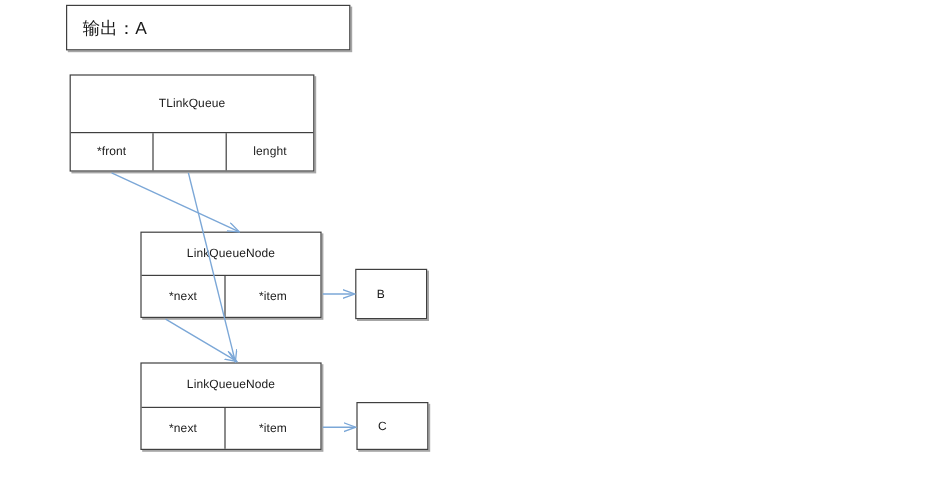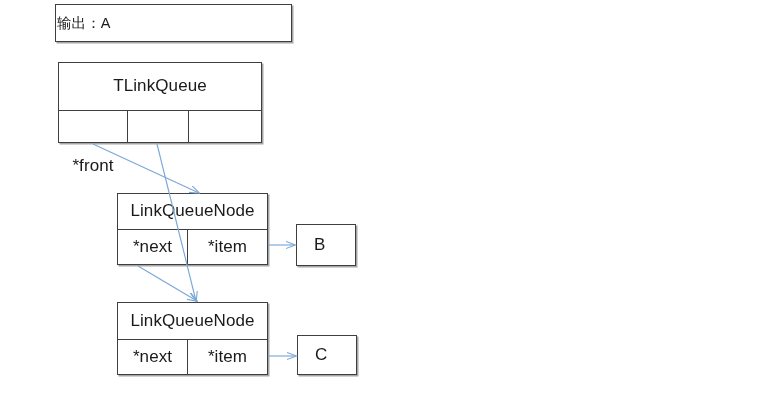--- a/index.html
+++ b/index.html
@@ -23,21 +23,21 @@
     border: 1px solid #3f3f3f;
     background: #ffffff;
     box-shadow: 1.5px 1.5px 0 0 #a6a6a6;
   }
   .cell {
     position: absolute;
     box-sizing: border-box;
     display: flex;
     align-items: center;
     justify-content: center;
-    font-size: 17px;
+    font-size: 10px;
     color: #1a1a1a;
     white-space: nowrap;
     letter-spacing: 0.1px;
   }
   .vrule {
     position: absolute;
     width: 1px;
     background: #3f3f3f;
   }
   .hrule {
@@ -51,40 +51,40 @@
     top: 4px;
     width: 237px;
     height: 38px;
   }
   #output-text {
     left: 55px;
     top: 4px;
     width: 237px;
     height: 38px;
     justify-content: flex-start;
-    padding-left: 2px;
+    padding-left: 14px;
     font-size: 14.5px;
   }
   
   #tlinkqueue-box {
     left: 58px;
     top: 62px;
     width: 204px;
     height: 81px;
   }
   #tlinkqueue-title {
     left: 58px;
     top: 62px;
     width: 204px;
     height: 48px;
   }
   #tq-divider { left: 59px; top: 110px; width: 202px; }
   #tq-v1 { left: 127px; top: 111px; height: 31px; }
   #tq-v2 { left: 188px; top: 111px; height: 31px; }
-  #tq-front { left: 59px;  top: 111px; width: 68px; height: 31px; margin-top: 39px; }
+  #tq-front { left: 59px;  top: 111px; width: 68px; height: 31px; }
   #tq-rear  { left: 128px; top: 111px; width: 60px; height: 31px; }
   #tq-length{ left: 189px; top: 111px; width: 72px; height: 31px; }
   
   #node1-box { left: 117px; top: 193px; width: 151px; height: 72px; }
   #node1-title { left: 117px; top: 193px; width: 151px; height: 36px; }
   #node1-divider { left: 118px; top: 229px; width: 149px; }
   #node1-v1 { left: 187px; top: 230px; height: 34px; }
   #node1-next { left: 118px; top: 230px; width: 69px; height: 34px; }
   #node1-item { left: 188px; top: 230px; width: 79px; height: 34px; }
   
@@ -117,20 +117,21 @@
 
   <div class="box" id="output-box"></div>
   <div class="cell" id="output-text">输出：A</div>
 
   <div class="box" id="tlinkqueue-box"></div>
   <div class="cell" id="tlinkqueue-title">TLinkQueue</div>
   <div class="hrule" id="tq-divider"></div>
   <div class="vrule" id="tq-v1"></div>
   <div class="vrule" id="tq-v2"></div>
   <div class="cell" id="tq-front">*front</div>
+  <div class="cell" id="tq-length">lenght</div>
 
   <div class="box" id="node1-box"></div>
   <div class="cell" id="node1-title">LinkQueueNode</div>
   <div class="hrule" id="node1-divider"></div>
   <div class="vrule" id="node1-v1"></div>
   <div class="cell" id="node1-next">*next</div>
   <div class="cell" id="node1-item">*item</div>
 
   <div class="box" id="data-b-box"></div>
   <div class="cell" id="data-b-text">B</div>

